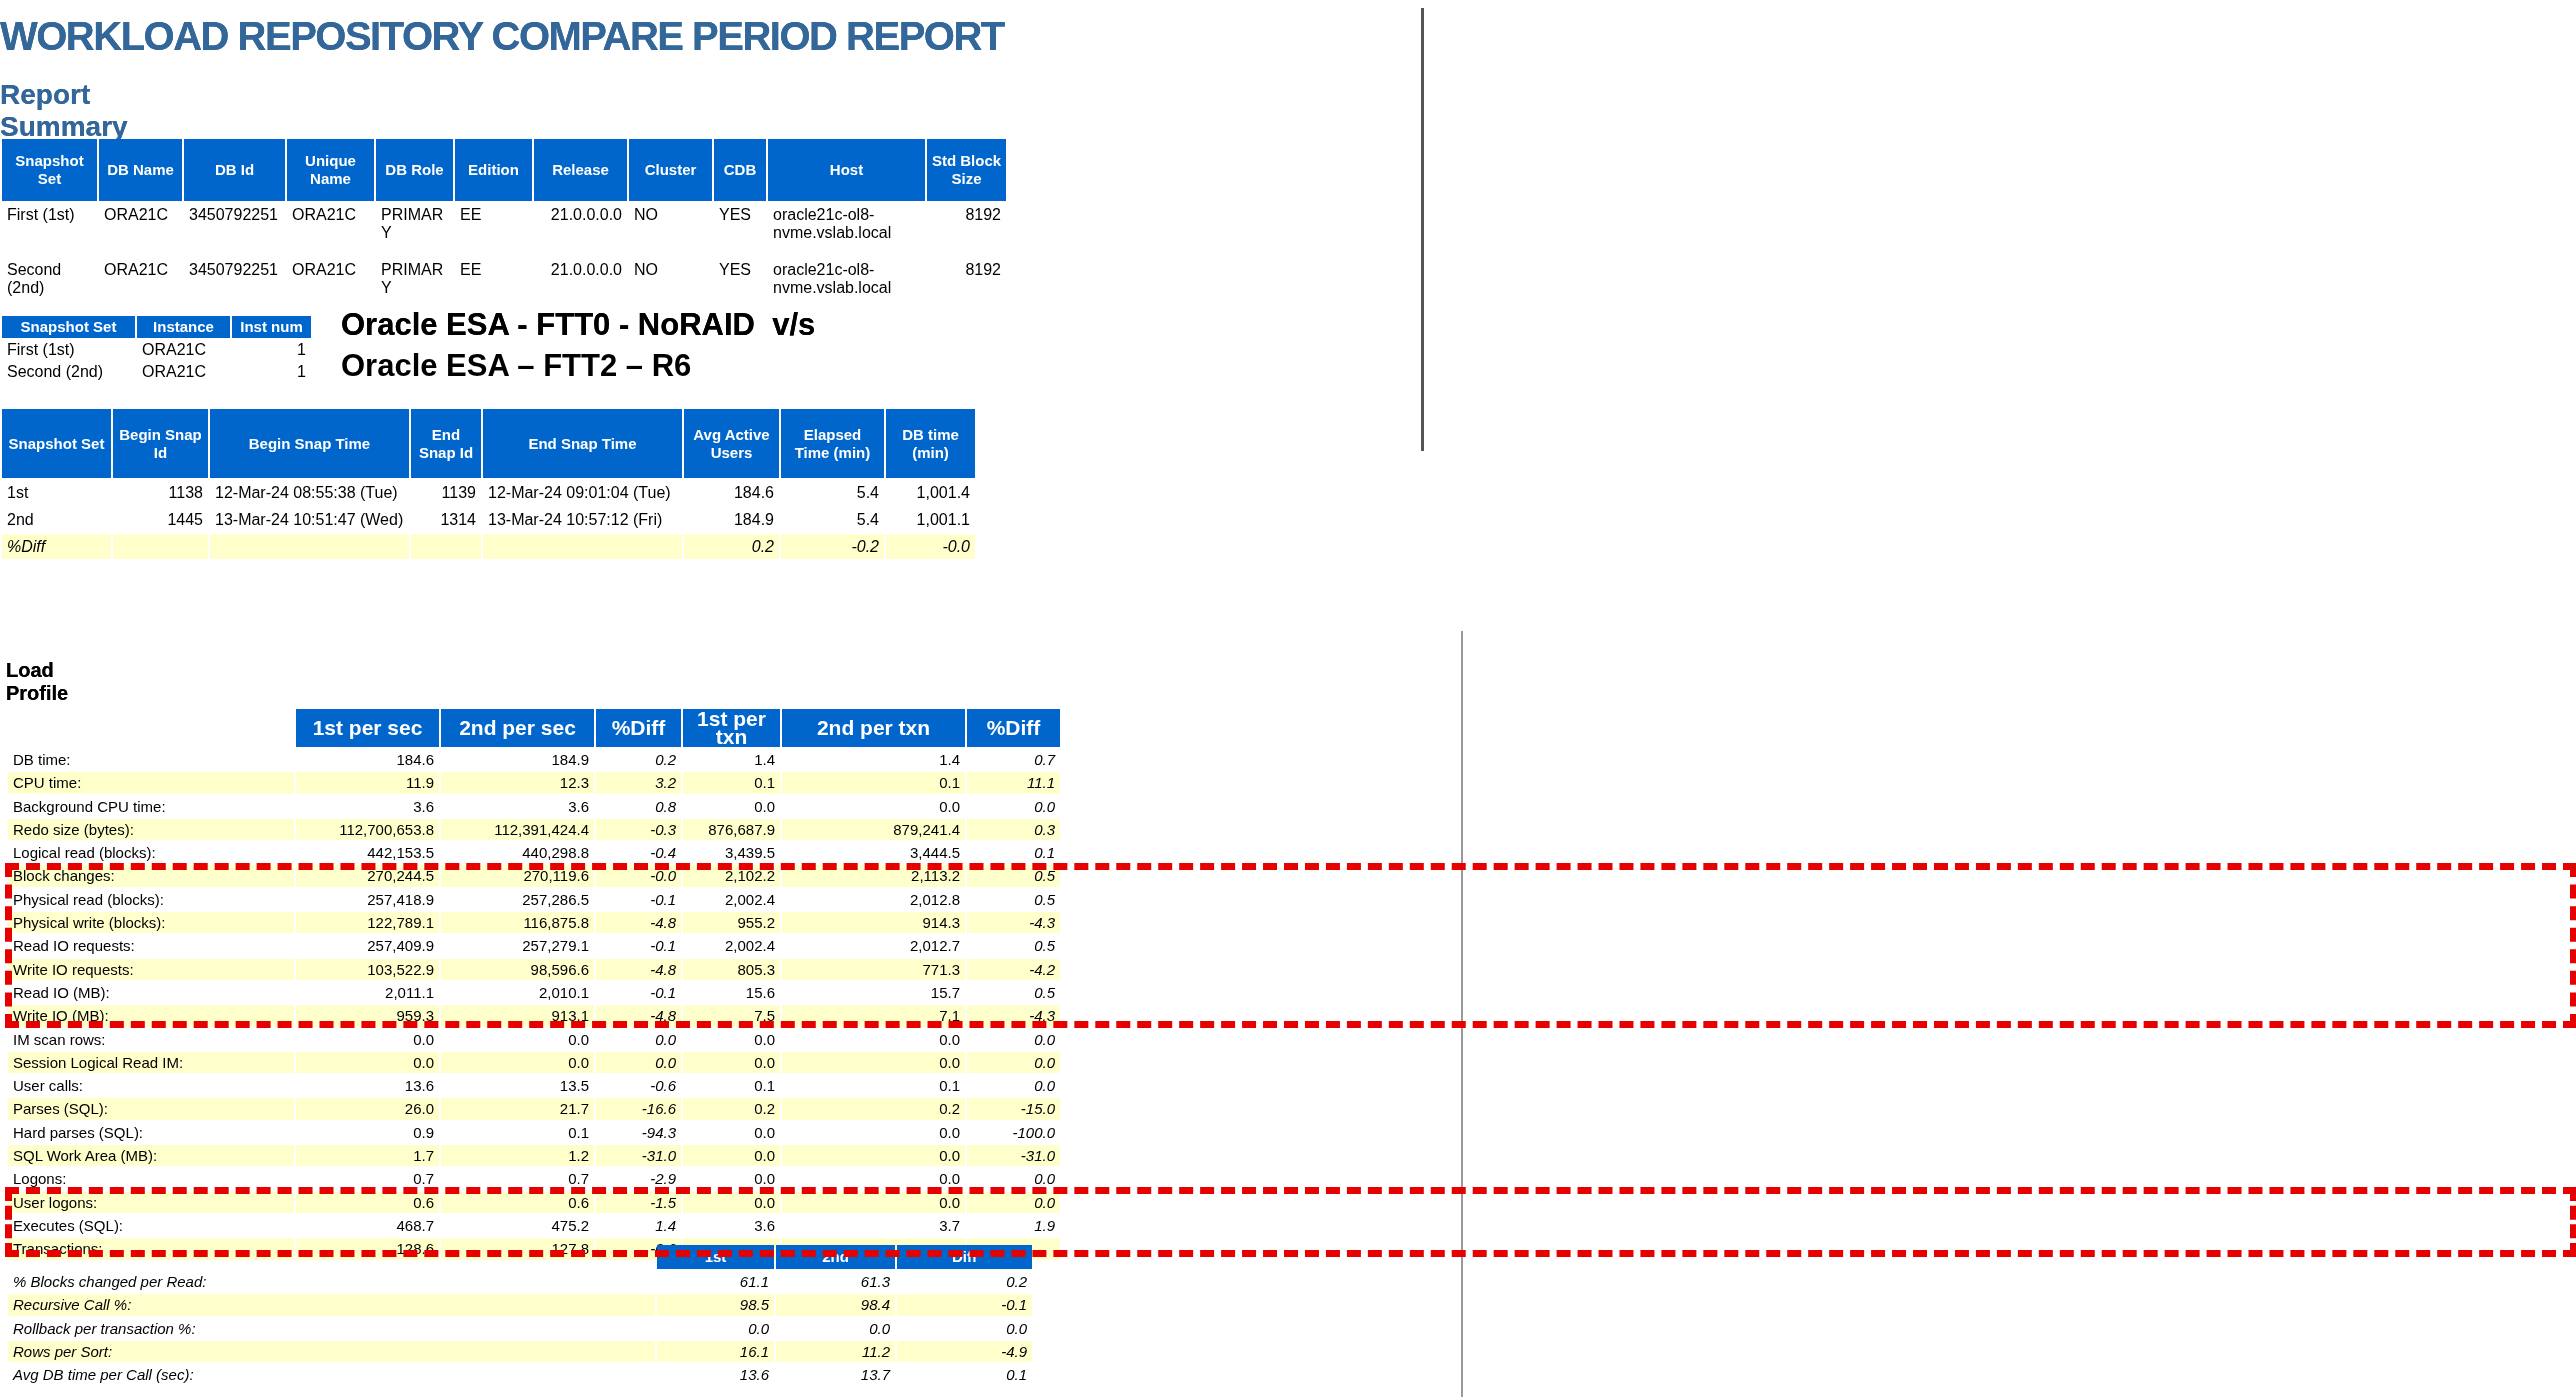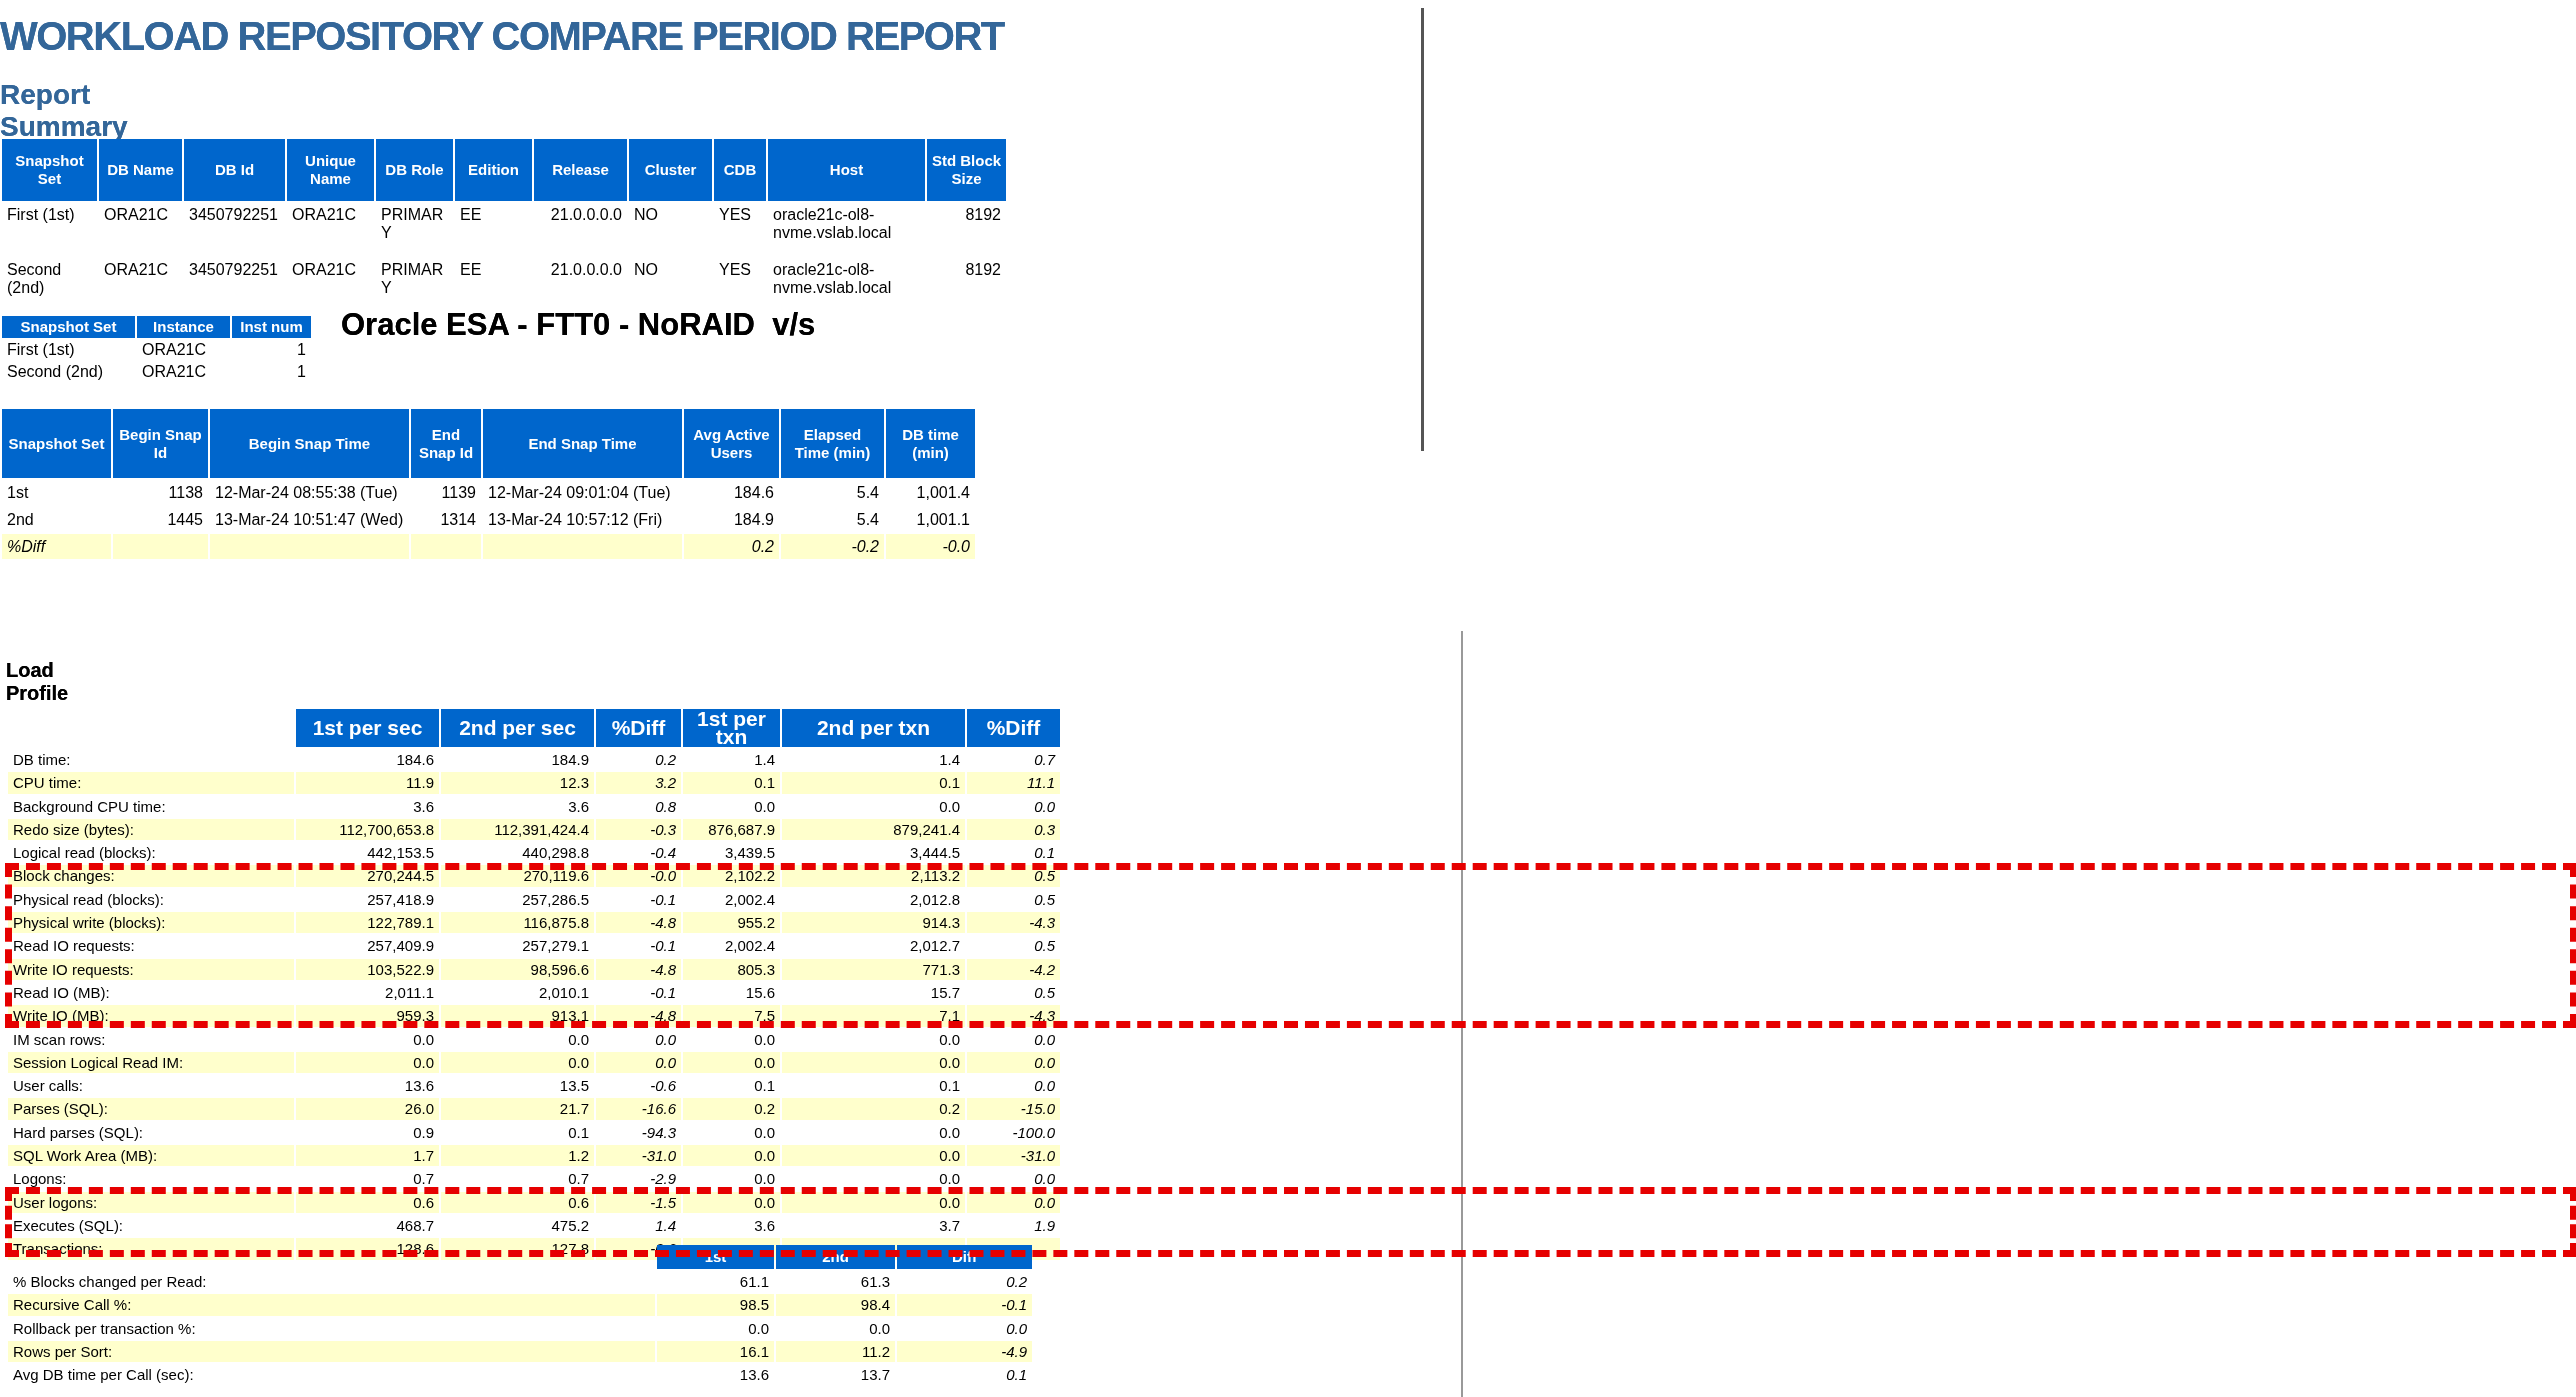--- a/index.html
+++ b/index.html
@@ -59,21 +59,21 @@
   .lp-t td:first-child{text-align:left;}
   .lp-t td:nth-child(4),.lp-t td:nth-child(7){font-style:italic;}
   .lp-t tbody tr:nth-child(even) td{background:#FFFFCC;}
 
   .ratios-wrap{position:absolute;top:1229px;left:6px;}
   .ratios{table-layout:fixed;width:1002px;}
   .ratios th{height:20px;font-size:15px;}
   .ratios th.blank{background:transparent;}
   .ratios th:nth-child(1){width:639px}.ratios th:nth-child(2){width:109px}
   .ratios th:nth-child(3){width:111px}.ratios th:nth-child(4){width:127px}
-  .ratios td{font-size:15px;height:21.3px;line-height:21.3px;padding:0 5px;text-align:right;}
+  .ratios td{font-size:15px;height:21.3px;line-height:21.3px;padding:0 5px;text-align:right;font-style:italic;}
   .ratios td:first-child{text-align:left;}
   .ratios td:nth-child(4){font-style:italic;}
   .ratios tbody tr:nth-child(even) td{background:#FFFFCC;}
 
   .divider-top{position:absolute;left:1421px;top:8px;width:3px;height:443px;background:#555;}
   .divider-bottom{position:absolute;left:1461px;top:631px;width:2px;height:766px;background:#999;}
 
   .hl{position:absolute;border:7px dashed #E60000;left:5px;width:2558px;background:transparent;z-index:5;}
   .hl1{top:863px;height:151px;}
   .hl2{top:1187px;height:56px;}
@@ -635,20 +635,21 @@
             <td>Second (2nd)</td>
               <td>ORA21C</td>
               <td>1</td>
             </tr>
           </tbody>
       </table>
     </div>
 
     <div class="cmp">
       <div>Oracle ESA - FTT0 - NoRAID  v/s</div>
+      <div>Oracle ESA – FTT2 – R6</div>
     </div>
 
     <div class="snap-wrap">
       <table class="snap">
         <thead>
           <tr>
 
           <th>Snapshot Set</th>
               <th>Begin Snap Id</th>
               <th>Begin Snap Time</th>

